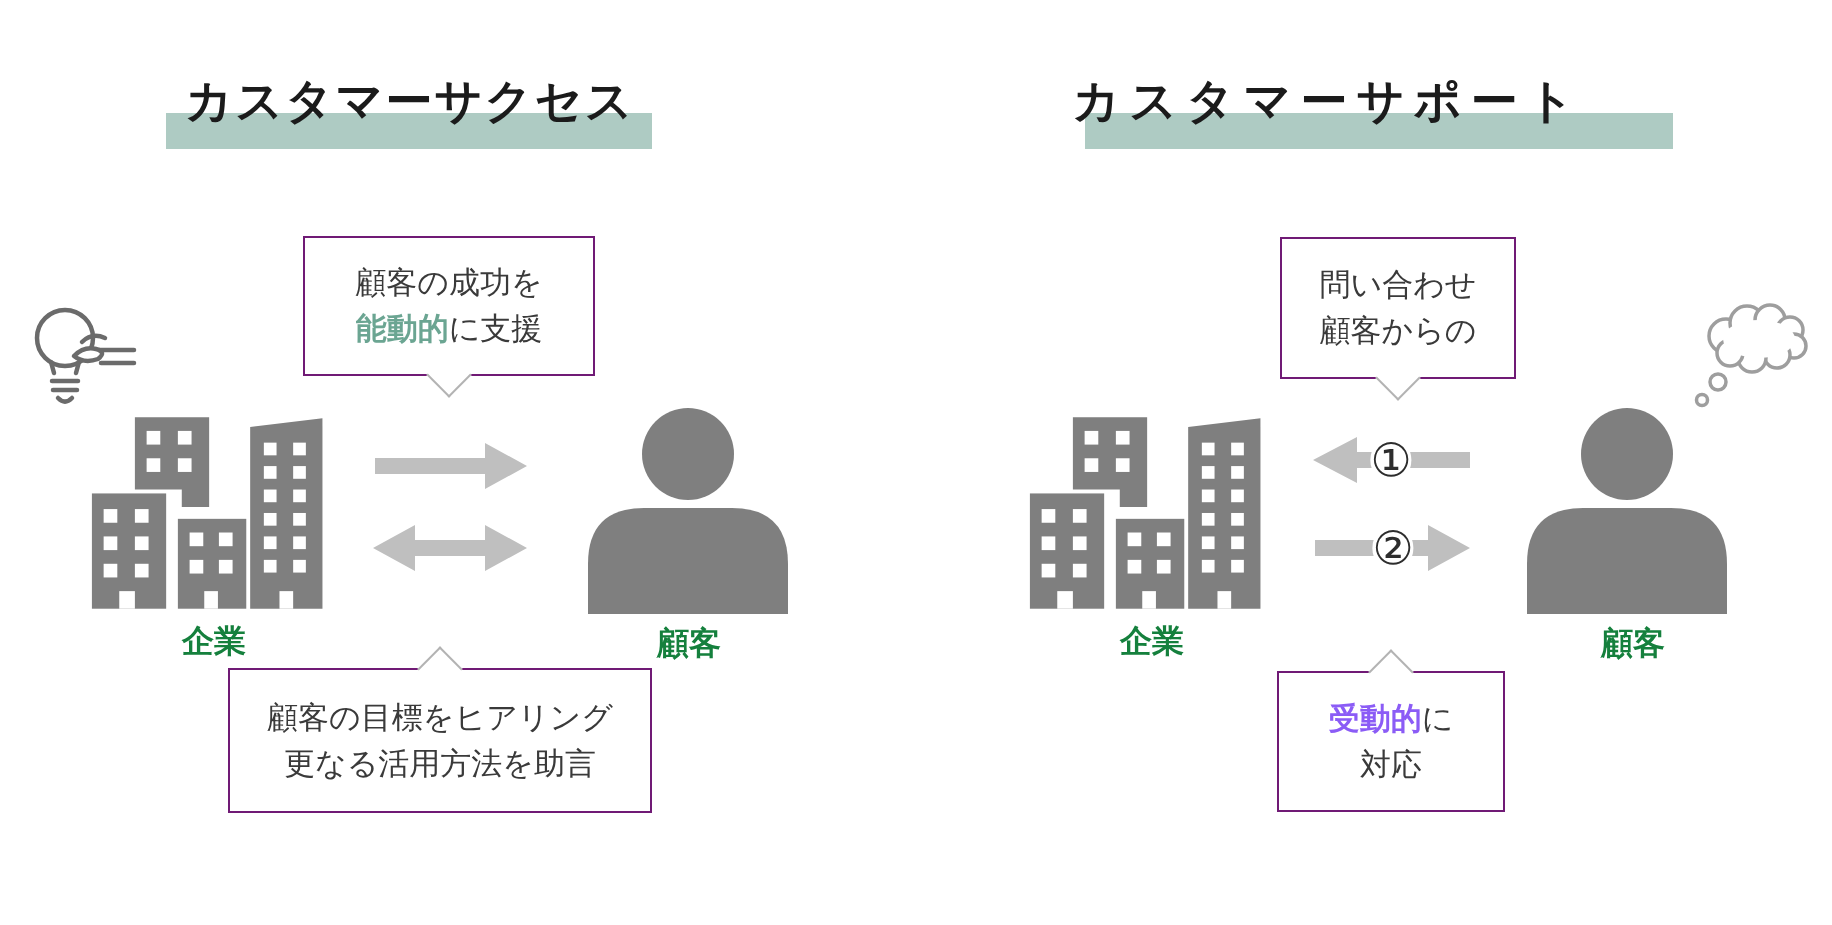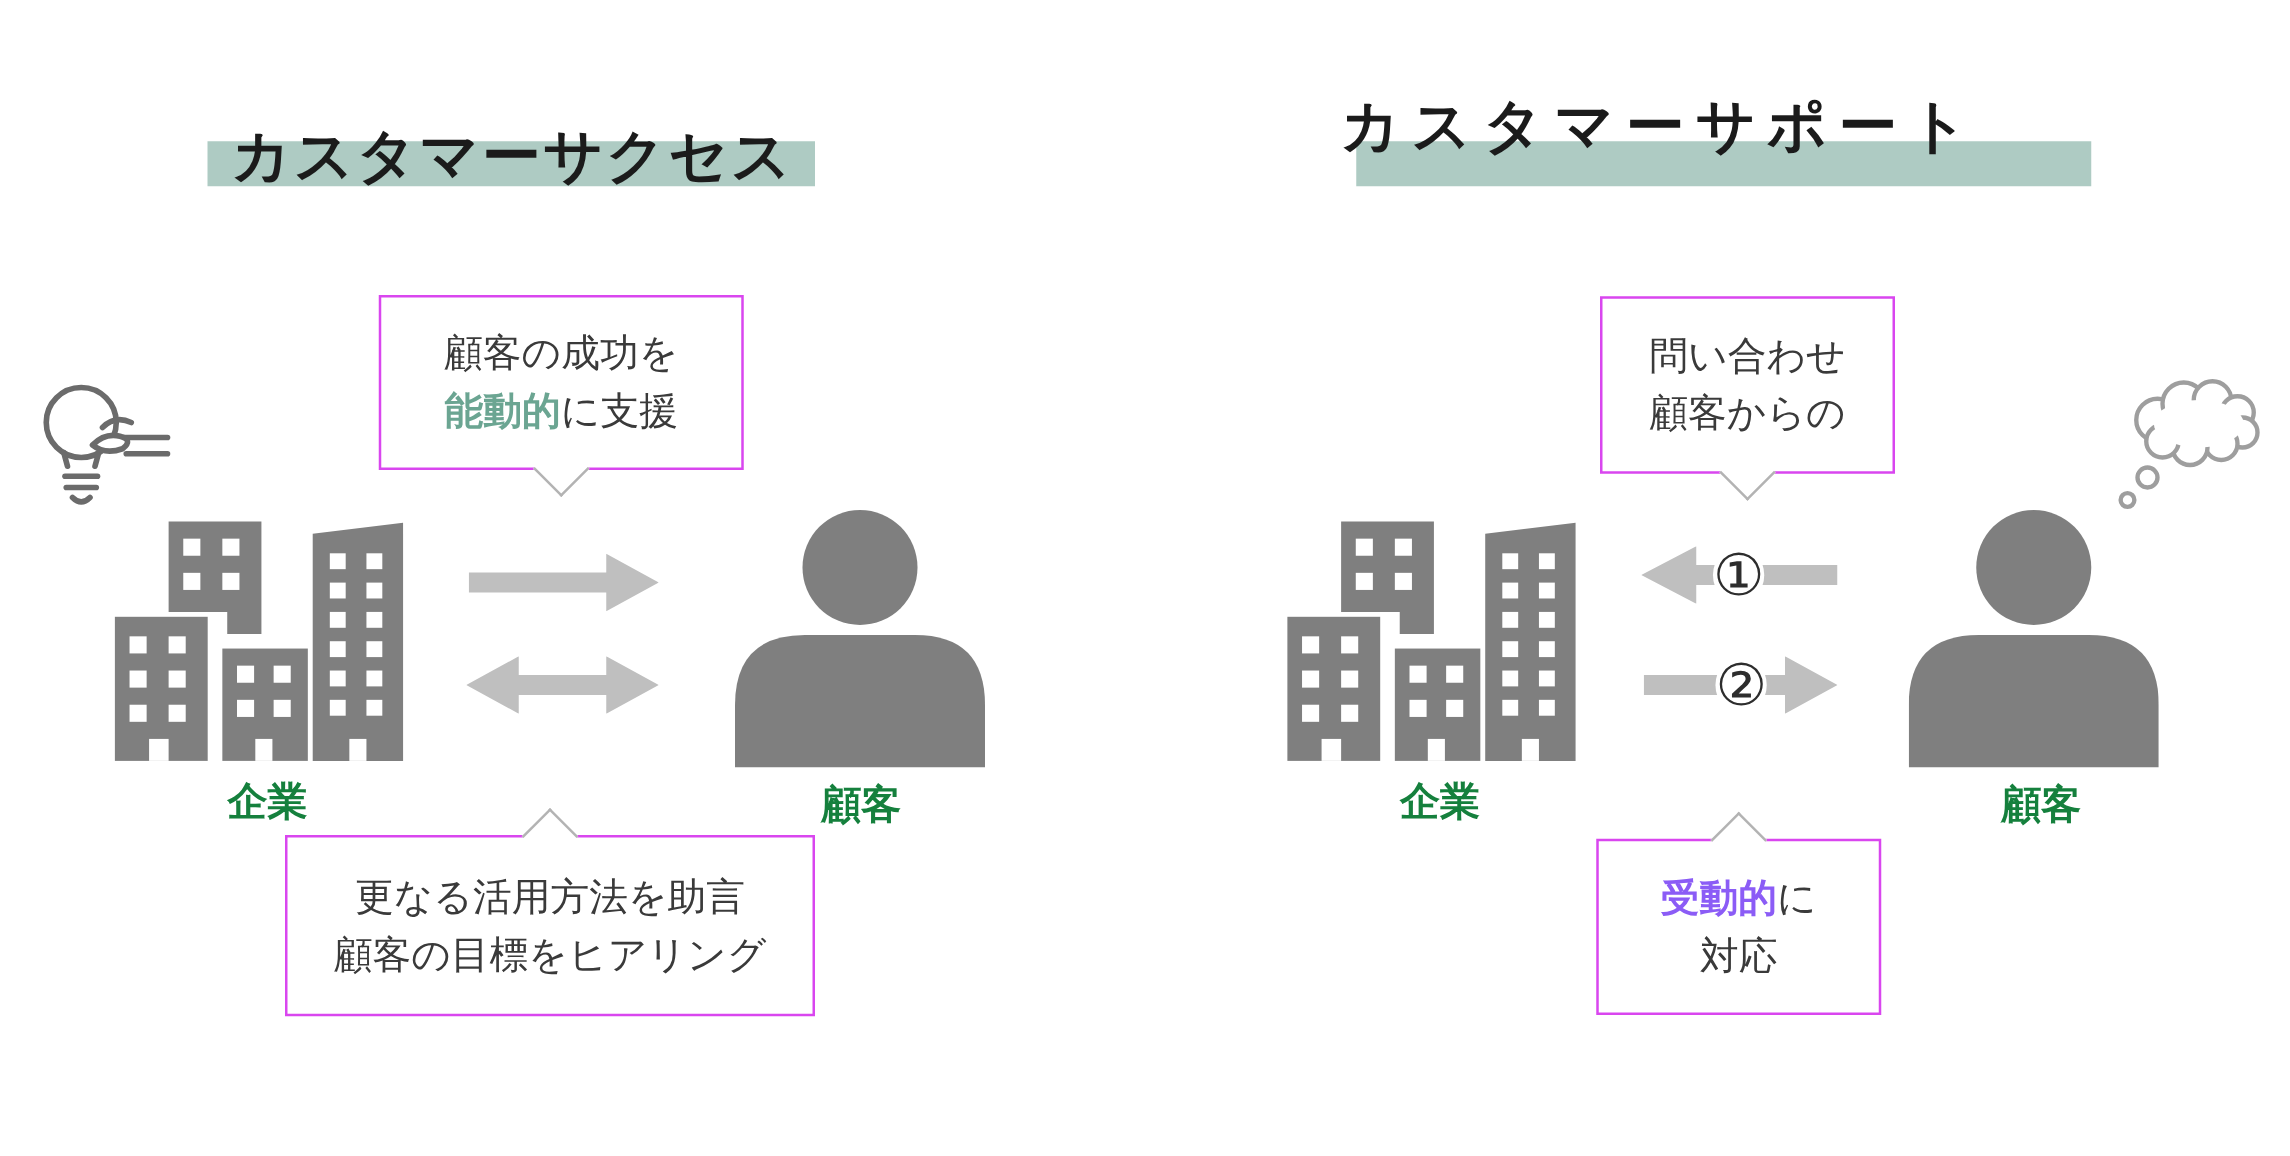--- a/index.html
+++ b/index.html
@@ -8,21 +8,21 @@
     font-family:"Liberation Sans","DejaVu Sans",sans-serif;
   }
   
   .title-bar{position:absolute;height:36px;background:#AECBC3;}
   .title-text{
     position:absolute;top:70px;font-size:47px;font-weight:bold;color:#1b1b1b;
     text-align:center;white-space:nowrap;letter-spacing:2px;
   }
   
   .bubble{
-    position:absolute;background:#ffffff;border:2px solid #d946ef;
+    position:absolute;background:#ffffff;border:2px solid #701a75;
     display:flex;align-items:center;justify-content:center;text-align:center;
     color:#3a3a3a;font-size:31px;line-height:46px;box-sizing:border-box;
   }
   .bubble .tail{
     position:absolute;left:50%;width:30px;height:30px;background:#ffffff;
     transform:translateX(-50%) rotate(45deg);
   }
   .tail-down{bottom:-17px;border-right:2px solid #b3b3b3;border-bottom:2px solid #b3b3b3;}
   .tail-up{top:-17px;border-left:2px solid #b3b3b3;border-top:2px solid #b3b3b3;}
   .bubble .txt{position:relative;z-index:2;}
@@ -38,21 +38,21 @@
     position:absolute;transform:translate(-50%,-50%);z-index:3;
     font-size:46px;line-height:1;color:#2d2d2d;background:#ffffff;border-radius:50%;
   }
 </style>
 </head>
 <body>
 
 <div class="canvas">
 
   <div class="title-bar" style="left:166px;top:113px;width:486px;"></div>
-  <div class="title-text" style="left:150px;width:520px;margin-top:24px;">カスタマーサクセス</div>
+  <div class="title-text" style="left:150px;width:520px;">カスタマーサクセス</div>
 
   <svg class="abs" style="left:24px;top:300px;" width="115" height="122" viewBox="0 0 115 122">
     <g fill="none" stroke="#6b6b6b" stroke-width="4.5" stroke-linecap="round" stroke-linejoin="round">
       <circle cx="41" cy="38" r="28"></circle>
       <line x1="27" y1="62" x2="30" y2="73"></line>
         <line x1="55" y1="62" x2="52" y2="73"></line>
       <line x1="28" y1="81" x2="54" y2="81"></line>
         <line x1="29" y1="90" x2="53" y2="90"></line>
       <path d="M34,98 Q41,105 48,98"></path>
       <line x1="75" y1="50" x2="110" y2="50"></line>
@@ -122,22 +122,22 @@
     <g fill="#7f7f7f">
       <circle cx="100" cy="46" r="46"></circle>
       <path d="M0,206 L0,156 Q0,100 56,100 L144,100 Q200,100 200,156 L200,206 Z"></path>
     </g>
   </svg>
   <div class="icon-label" style="left:689px;top:622px;">顧客</div>
 
   <div class="bubble" style="left:228px;top:668px;width:424px;height:145px;">
     <div class="tail tail-up"></div>
     <div class="txt">
+      <div>顧客の目標をヒアリング</div>
       <div>更なる活用方法を助言</div>
-      <div>顧客の目標をヒアリング</div>
     </div>
   </div>
 
   <div class="title-bar" style="left:1085px;top:113px;width:588px;"></div>
   <div class="title-text" style="left:1028px;width:600px;letter-spacing:9px;">カスタマーサポート</div>
 
   <div class="bubble" style="left:1280px;top:237px;width:236px;height:142px;">
     <div class="tail tail-down"></div>
     <div class="txt">
       <div>問い合わせ</div>

